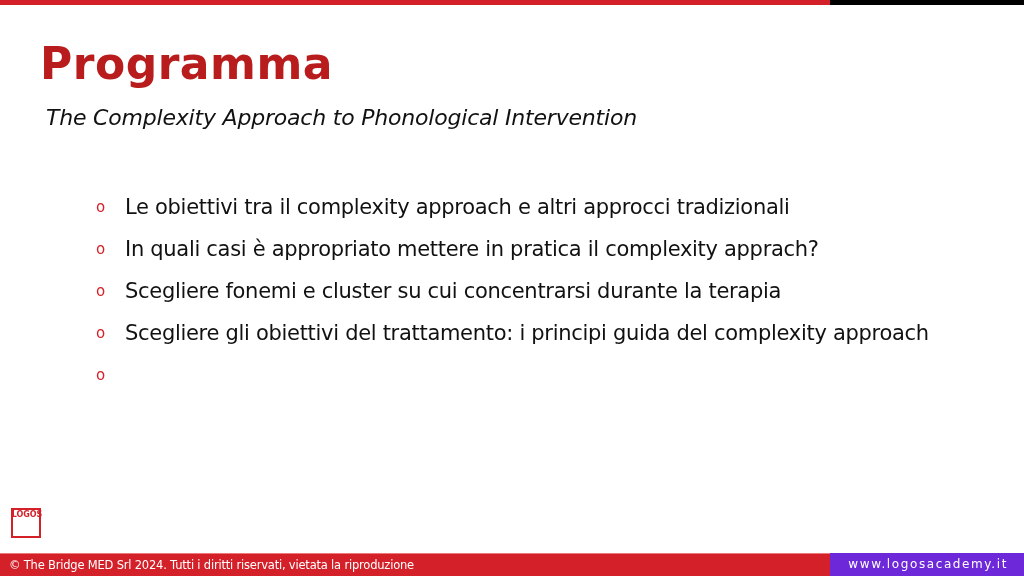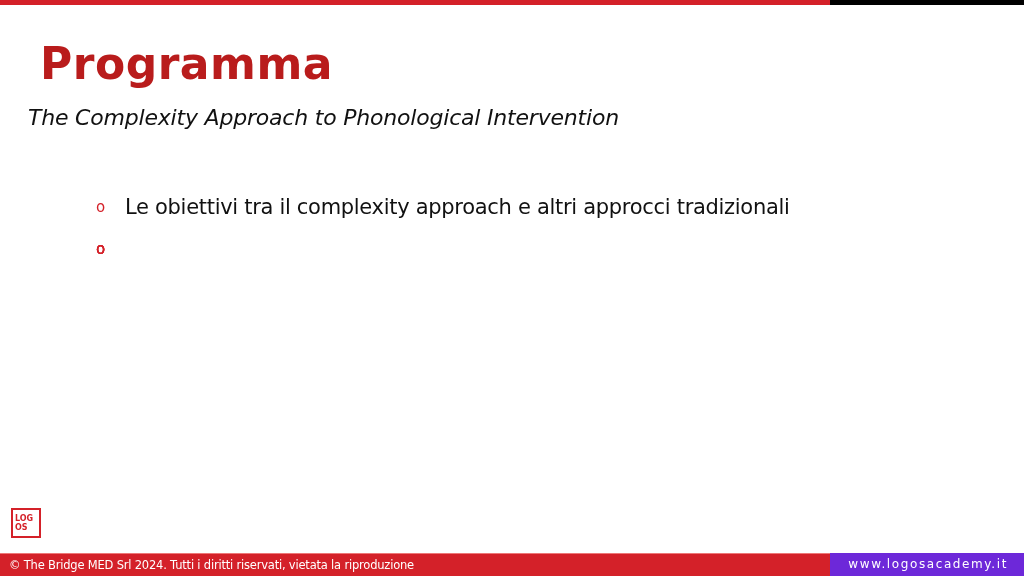--- a/index.html
+++ b/index.html
@@ -9,42 +9,42 @@
       font-family: "Liberation Sans", "DejaVu Sans", sans-serif;
     }
     .top-bar-red { position: absolute; left: 0; top: 0; width: 830px; height: 5px; background: #d42129; }
     .top-bar-black { position: absolute; left: 830px; top: 0; width: 194px; height: 5px; background: #000; }
     .title {
       position: absolute; left: 40px; top: 38px;
       font-size: 44px; font-weight: bold; color: #b91c1c; letter-spacing: 0.5px;
       font-family: "DejaVu Sans", sans-serif;
     }
     .subtitle {
-      position: absolute; left: 28px; top: 105px;
+      position: absolute; left: 46px; top: 105px;
       font-size: 22px; font-style: italic; color: #111;
       font-family: "DejaVu Sans", sans-serif; font-weight: normal;
       letter-spacing: -0.2px;
     }
     .bullets {
       position: absolute; left: 96px; top: 186px; width: 860px;
       margin: 0; padding: 0; list-style: none;
     }
     .bullets li {
       position: relative; padding-left: 29px;
       font-size: 21px; line-height: 42px; color: #111;
       font-family: "DejaVu Sans", sans-serif; letter-spacing: -0.3px;
     }
     .bullet-mark {
       position: absolute; left: 0; top: 0;
       color: #d42129; font-size: 15px; line-height: 42px;
     }
     .logo {
       position: absolute; left: 11px; top: 508px; width: 30px; height: 30px;
       border: 2px solid #d42129; box-sizing: border-box;
-      display: flex; flex-direction: column; justify-content: center; align-items: flex-start;
+      display: flex; flex-direction: row; justify-content: center; align-items: flex-start;
       padding-left: 2px;
       font-family: "DejaVu Sans", sans-serif; font-weight: bold; color: #d42129;
       font-size: 8px; line-height: 9px;
     }
     .footer-red {
       position: absolute; left: 0; top: 553px; width: 830px; height: 23px;
       background: #d42129; border-top: 1px solid #e77;
       box-sizing: border-box;
     }
     .footer-black {
@@ -70,26 +70,29 @@
 <div class="title">Programma</div>
 <div class="subtitle">The Complexity Approach to Phonological Intervention</div>
 
 <ul class="bullets">
   <li>
     <span class="bullet-mark">o</span>
     <span>Le obiettivi tra il complexity approach e altri approcci tradizionali</span>
   </li>
   <li>
     <span class="bullet-mark">o</span>
+    <span>In quali casi è appropriato mettere in pratica il complexity apprach?</span>
   </li>
   <li>
     <span class="bullet-mark">o</span>
+    <span>Scegliere fonemi e cluster su cui concentrarsi durante la terapia</span>
   </li>
   <li>
     <span class="bullet-mark">o</span>
+    <span>Scegliere gli obiettivi del trattamento: i principi guida del complexity approach</span>
   </li>
   <li>
     <span class="bullet-mark">o</span>
   </li>
 </ul>
 
 <div class="logo">
   <span>LOG</span>
   <span>OS</span>
 </div>

